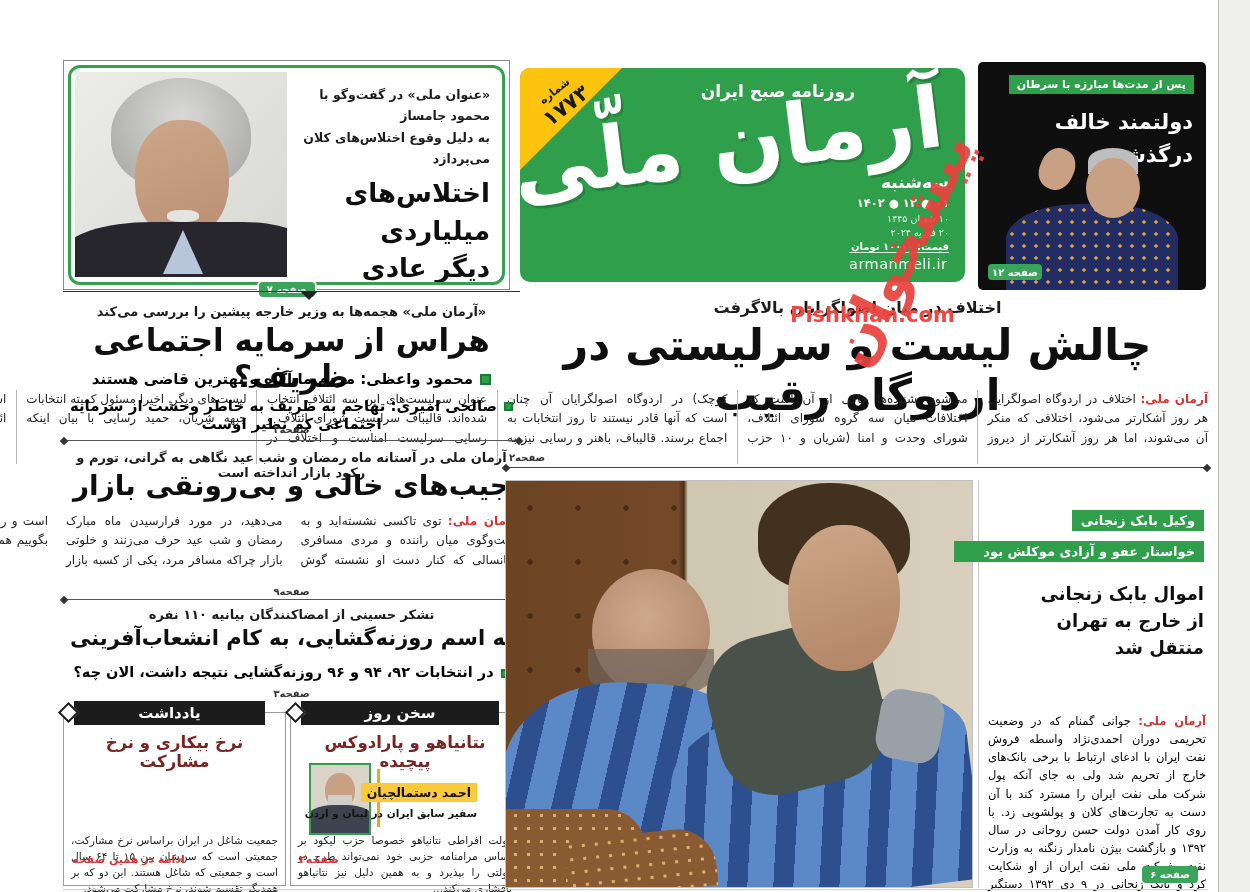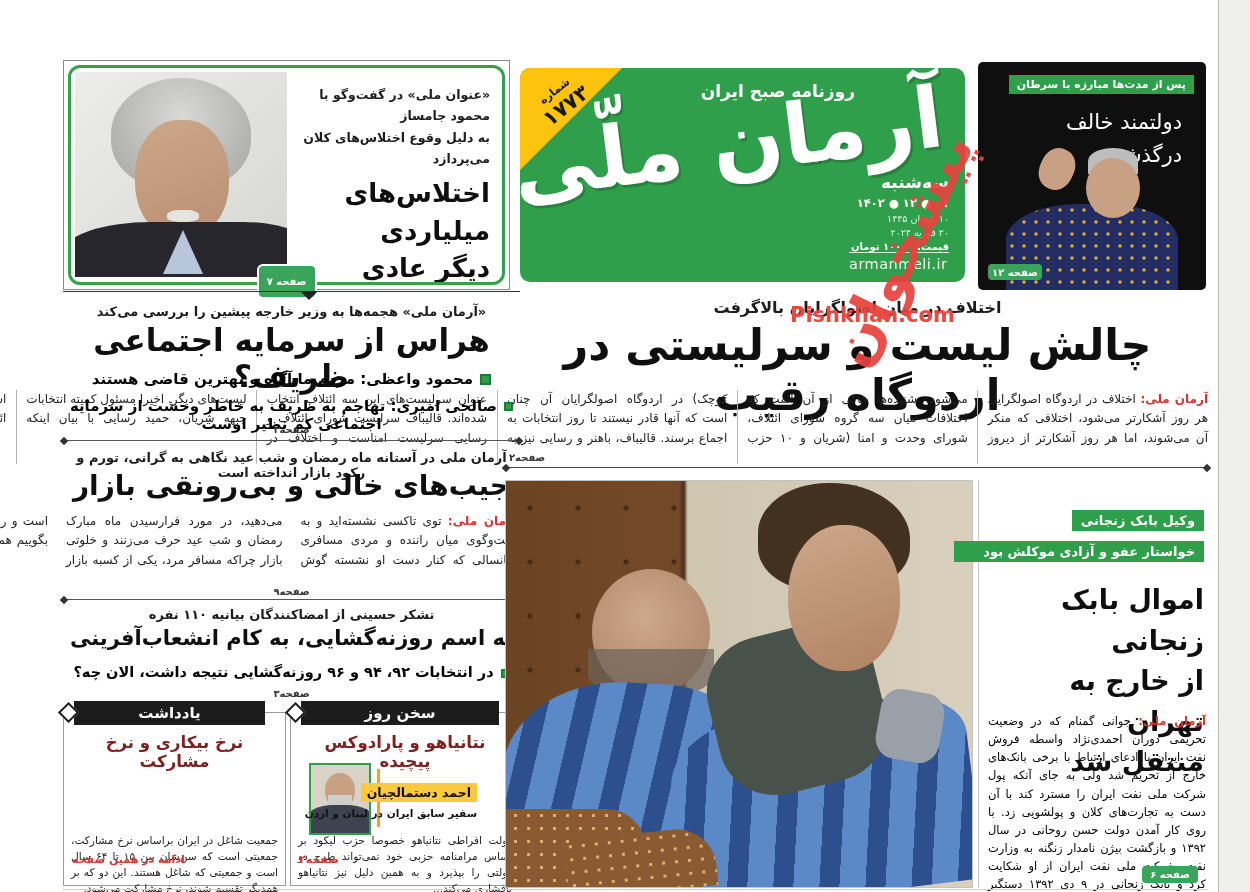--- a/index.html
+++ b/index.html
@@ -54,21 +54,21 @@
     background:linear-gradient(160deg,#cda78a,#b98f72); border-radius:46%; }
   .mus1 { position:absolute; left:92px; top:138px; width:32px; height:12px;
     background:#e3e3e0; border-radius:40%; }
   .suit1 { position:absolute; left:-10px; top:150px; width:240px; height:80px;
     background:#26262c; border-radius:36% 26% 0 0; }
   .shirt1 { position:absolute; left:88px; top:158px; width:40px; height:44px;
     background:#b7c6da; clip-path:polygon(50% 0,100% 100%,0 100%); }
   #interview-text { position:absolute; right:12px; top:16px; width:205px; }
   #interview-kicker { font-size:12.5px; line-height:1.7; }
   #interview-headline { font-size:26px; line-height:1.45; margin-top:6px; }
-  #interview-tab { left:50%; transform:translateX(-50%); bottom:-7px; width:56px; height:31px; }
+  #interview-tab { left:50%; transform:translateX(-50%); bottom:-7px; width:56px; height:15px; }
 
   
   #masthead { left:520px; top:68px; width:445px; height:214px;
     background:#2f9f4c; border-radius:10px; overflow:hidden; }
   #issue-corner { position:absolute; left:0; top:0; width:102px; height:102px;
     background:#fcc40f; clip-path:polygon(0 0,100% 0,0 100%); }
   #issue-corner .txt { position:absolute; left:2px; top:14px; transform:rotate(-38deg);
     text-align:center; width:80px; color:#1a1a1a; }
   #issue-label { font-size:11px; font-weight:bold; }
   #issue-number { font-size:21px; font-weight:900; letter-spacing:1px; }
@@ -85,22 +85,22 @@
   #mh-price { font-size:10px; font-weight:bold; margin-top:3px; color:#fff; }
   #mh-site { font-size:14.5px; padding-top:3px;
     border-top:1px solid rgba(255,255,255,.8); color:#eef9ef; letter-spacing:.5px;
     direction:ltr; text-align:left; }
 
   
   #obit-box { left:978px; top:62px; width:228px; height:228px;
     background:#0f0f0f; border-radius:5px; overflow:hidden; }
   #obit-tag { position:absolute; top:13px; right:12px; background:#2f9f4c;
     color:#fff; font-size:11px; font-weight:bold; padding:3px 8px; }
-  #obit-headline { position:absolute; top:44px; right:24px; color:#fff;
-    font-size:21px; font-weight:400; line-height:1.55; text-align:right; }
+  #obit-headline { position:absolute; top:44px; right:13px; color:#fff;
+    font-size:21px; font-weight:700; line-height:1.55; text-align:right; }
   #obit-figure { position:absolute; bottom:0; left:0; width:100%; height:132px; }
   .obody { position:absolute; bottom:0; left:28px; width:172px; height:86px;
     background:#232c63; border-radius:42% 42% 0 0;
     background-image:radial-gradient(circle,#d7a437 1.4px, transparent 2px);
     background-size:12px 12px; }
   .ohead { position:absolute; bottom:72px; left:108px; width:54px; height:60px;
     background:#c8a184; border-radius:50%; }
   .ohair { position:absolute; bottom:116px; left:110px; width:50px; height:26px;
     background:#bdbdbd; border-radius:50% 50% 0 0; }
   .ohand { position:absolute; bottom:100px; left:62px; width:34px; height:42px;
@@ -204,21 +204,21 @@
     background-size:13px 13px; border-radius:14px 40px 0 0; }
   #chair1 { left:-10px; top:328px; width:150px; height:84px; }
   #chair2 { left:60px; top:352px; width:150px; height:60px; transform:rotate(-6deg); }
 
   
   #col-sep { left:978px; top:480px; width:1px; height:408px; background:#c7c7c7; }
   #zj-tag1, #zj-tag2 { right:46px; background:#2f9f4c; color:#fff;
     font-size:13px; font-weight:bold; padding:3px 9px; }
   #zj-tag1 { top:510px; }
   #zj-tag2 { top:541px;padding-left:29px; }
-  #zj-headline { right:46px; top:580px; width:185px; font-size:27px;
+  #zj-headline { right:46px; top:580px; width:185px; font-size:18px;
     line-height:1.5; text-align:right; }
   #zj-body { left:988px; top:712px; width:218px; font-size:11.5px;
     line-height:1.58; }
   #zj-tab { left:1142px; top:866px; width:56px; height:17px; box-shadow:none; }
 
   
   #edge-right { left:1218px; top:0; width:1px; height:892px; background:#bdbdbd; }
   #edge-strip { left:1219px; top:0; width:31px; height:892px; background:#efefee; }
   #edge-bottom { left:63px; top:889px; width:1145px; height:1px; background:#cfcfcf; }
 </style>

